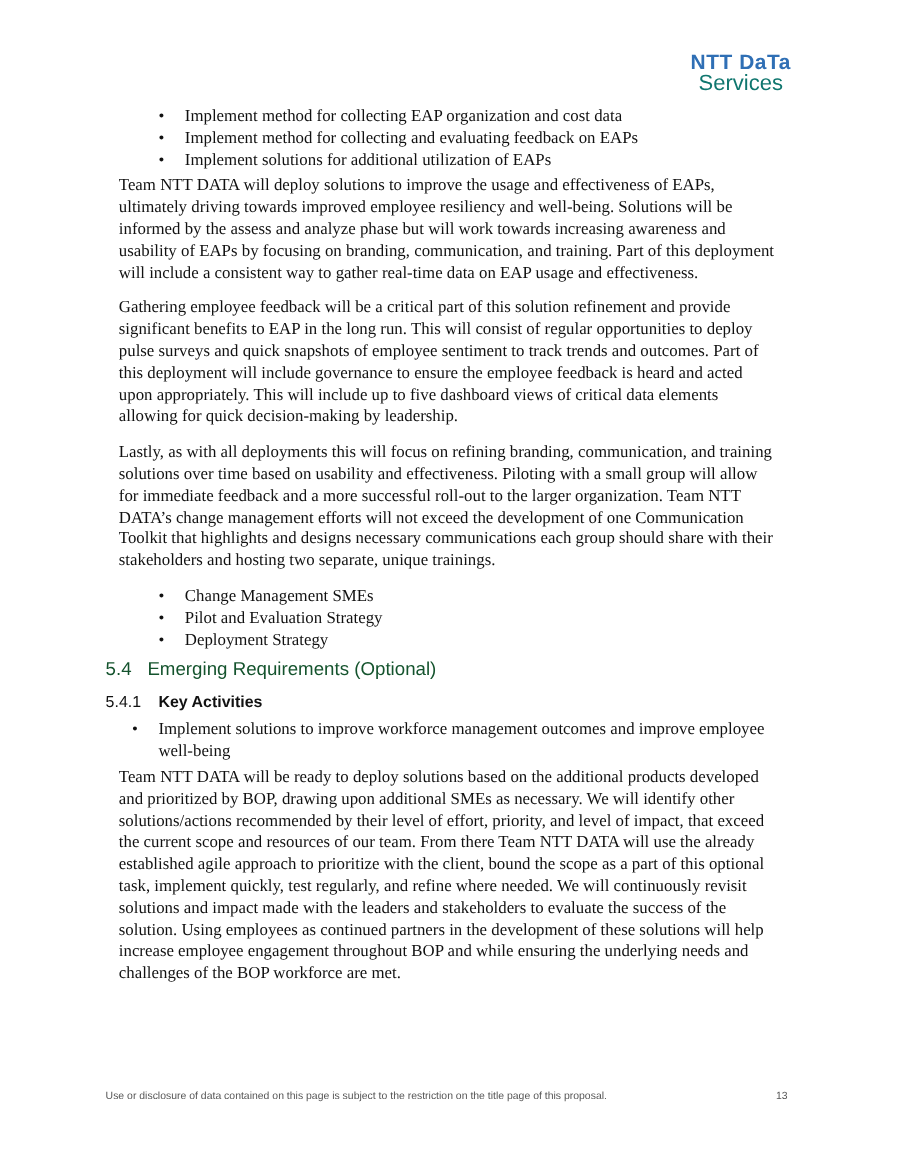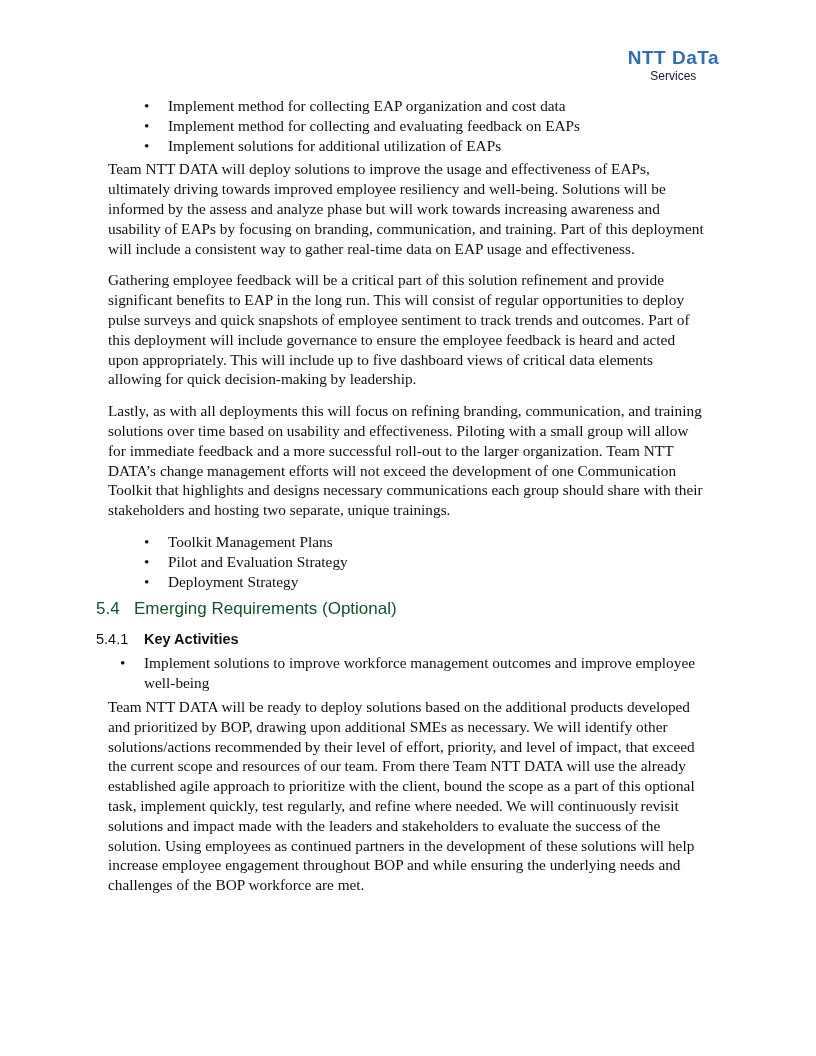--- a/index.html
+++ b/index.html
@@ -2,21 +2,21 @@
 <html><head>
 <meta charset="utf-8">
 <style>
   html, body { margin: 0; padding: 0; background: #ffffff; }
   body { width: 816px; height: 1056px; position: relative; overflow: hidden; }
   .page { position: absolute; left: 0; top: 0; width: 816px; height: 1056px; }
 
   .hdr-left { position: absolute; left: 96px; top: 49px; font-family: "Liberation Sans", sans-serif; font-size: 10px; color: #555; line-height: 13px; }
   .logo { position: absolute; right: 97px; top: 49px; text-align: center; font-family: "Liberation Sans", sans-serif; }
   .logo-top { font-size: 19px; font-weight: bold; color: #2f6fb5; letter-spacing: 0.5px; line-height: 18px; }
-  .logo-bot { font-size: 12px; color: #0f172a; line-height: 18px; }
+  .logo-bot { font-size: 20px; color: #0f766e; line-height: 18px; }
 
   .content { position: absolute; left: 96px; top: 96px; width: 624px; font-family: "Liberation Serif", serif; font-size: 15.3px; color: #111; line-height: 19.8px; }
   ul { margin: 0; padding: 0; list-style: none; }
   .bl li { position: relative; padding-left: 72px; }
   .bl li .dot { position: absolute; left: 48px; top: 0; }
   .bl2 li { position: relative; padding-left: 48px; }
   .bl2 li .dot { position: absolute; left: 24px; top: 0; }
   p { margin: 12px; }
   .para { margin-top: 4px; }
   .para + .para { margin-top: 9px; }
@@ -47,31 +47,35 @@
       <li><span class="dot">•</span><span>Implement method for collecting EAP organization and cost data</span></li>
       <li><span class="dot">•</span><span>Implement method for collecting and evaluating feedback on EAPs</span></li>
       <li><span class="dot">•</span><span>Implement solutions for additional utilization of EAPs</span></li>
     </ul>
 
     <p class="para">Team NTT DATA will deploy solutions to improve the usage and effectiveness of EAPs, ultimately driving towards improved employee resiliency and well-being. Solutions will be informed by the assess and analyze phase but will work towards increasing awareness and usability of EAPs by focusing on branding, communication, and training. Part of this deployment will include a consistent way to gather real-time data on EAP usage and effectiveness.</p>
     <p class="para">Gathering employee feedback will be a critical part of this solution refinement and provide significant benefits to EAP in the long run. This will consist of regular opportunities to deploy pulse surveys and quick snapshots of employee sentiment to track trends and outcomes. Part of this deployment will include governance to ensure the employee feedback is heard and acted upon appropriately. This will include up to five dashboard views of critical data elements allowing for quick decision-making by leadership.</p>
     <p class="para">Lastly, as with all deployments this will focus on refining branding, communication, and training solutions over time based on usability and effectiveness. Piloting with a small group will allow for immediate feedback and a more successful roll-out to the larger organization. Team NTT DATA’s change management efforts will not exceed the development of one Communication Toolkit that highlights and designs necessary communications each group should share with their stakeholders and hosting two separate, unique trainings.</p>
 
     <ul class="bl">
-      <li><span class="dot">•</span><span>Toolkit Management Plans</span></li>
+      <li><span class="dot">•</span><span>Change Management SMEs</span></li>
       <li><span class="dot">•</span><span>Pilot and Evaluation Strategy</span></li>
       <li><span class="dot">•</span><span>Deployment Strategy</span></li>
     </ul>
 
     <div class="h2">
       <span class="num">5.4</span><span>Emerging Requirements (Optional)</span>
     </div>
 
     <div class="h3">
       <span class="num">5.4.1</span><span class="ttl">Key Activities</span>
     </div>
     <ul class="bl2">
       <li><span class="dot">•</span><span>Implement solutions to improve workforce management outcomes and improve employee well-being</span></li>
     </ul>
     <p class="para">Team NTT DATA will be ready to deploy solutions based on the additional products developed and prioritized by BOP, drawing upon additional SMEs as necessary. We will identify other solutions/actions recommended by their level of effort, priority, and level of impact, that exceed the current scope and resources of our team. From there Team NTT DATA will use the already established agile approach to prioritize with the client, bound the scope as a part of this optional task, implement quickly, test regularly, and refine where needed. We will continuously revisit solutions and impact made with the leaders and stakeholders to evaluate the success of the solution. Using employees as continued partners in the development of these solutions will help increase employee engagement throughout BOP and while ensuring the underlying needs and challenges of the BOP workforce are met.</p>
   </div>
 
+  <div class="footer">
+    <span>Use or disclosure of data contained on this page is subject to the restriction on the title page of this proposal.</span>
+    <span class="pg">13</span>
+  </div>
 </div>
 
 </body></html>

